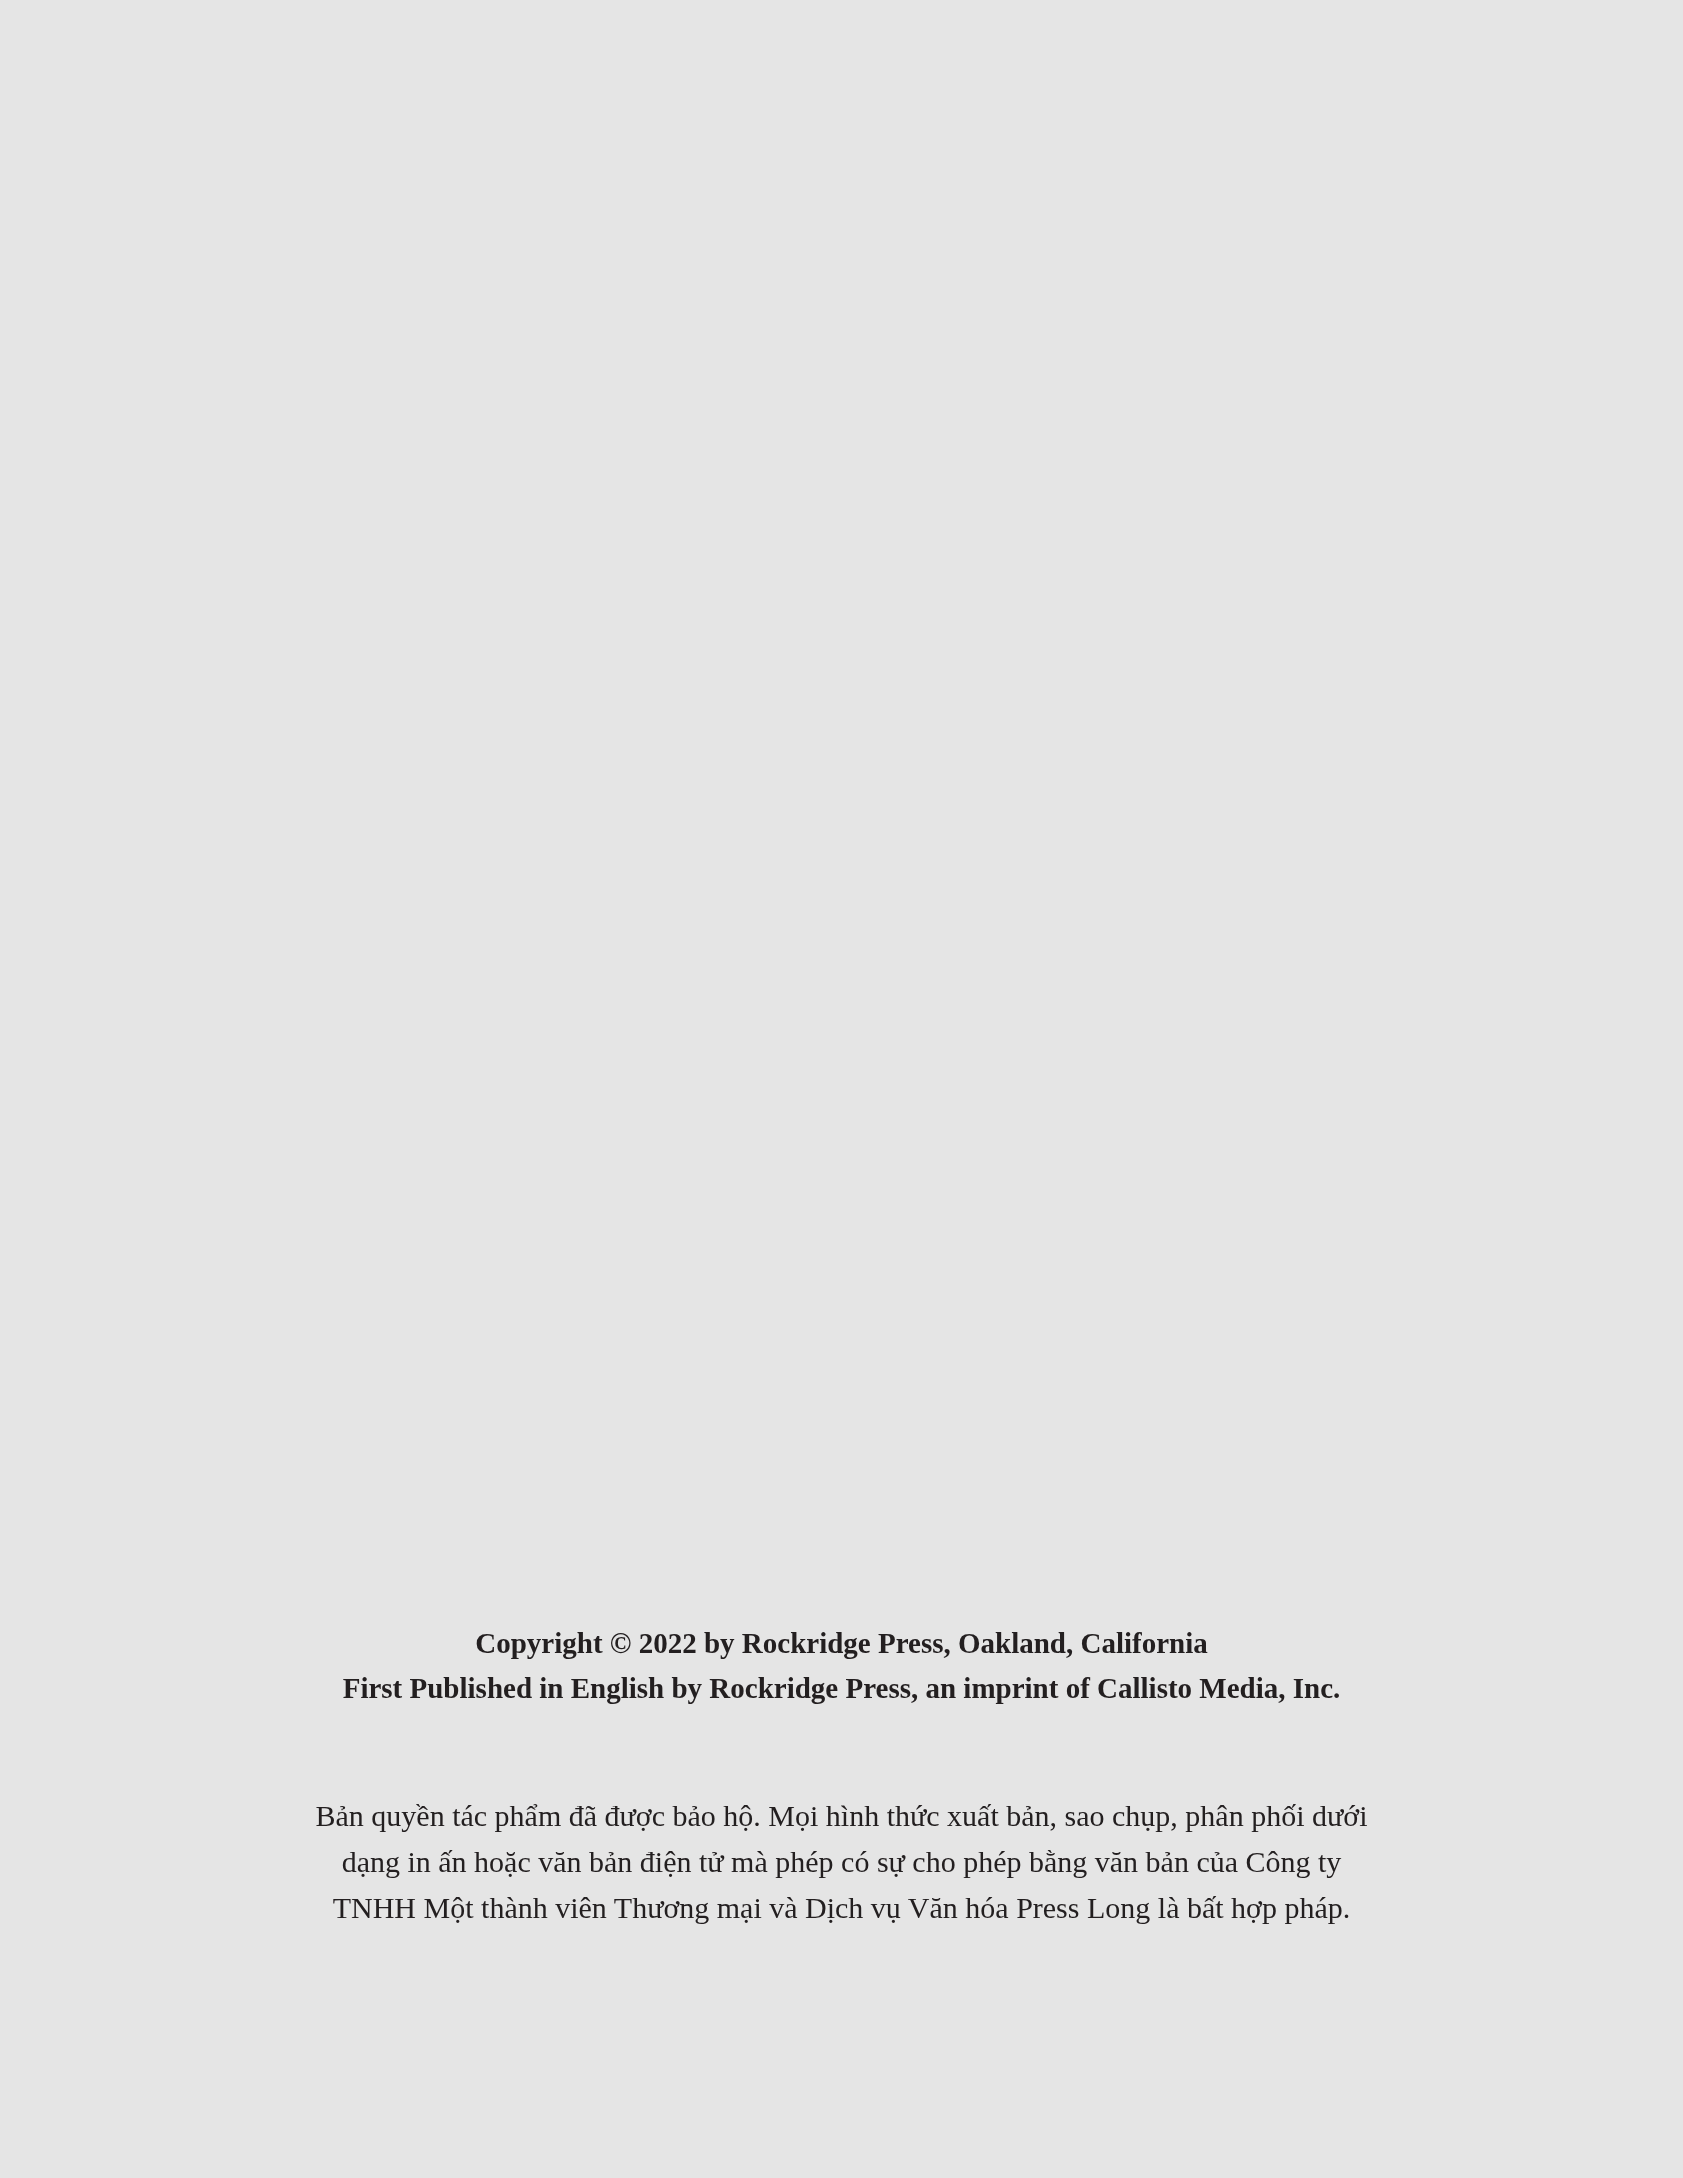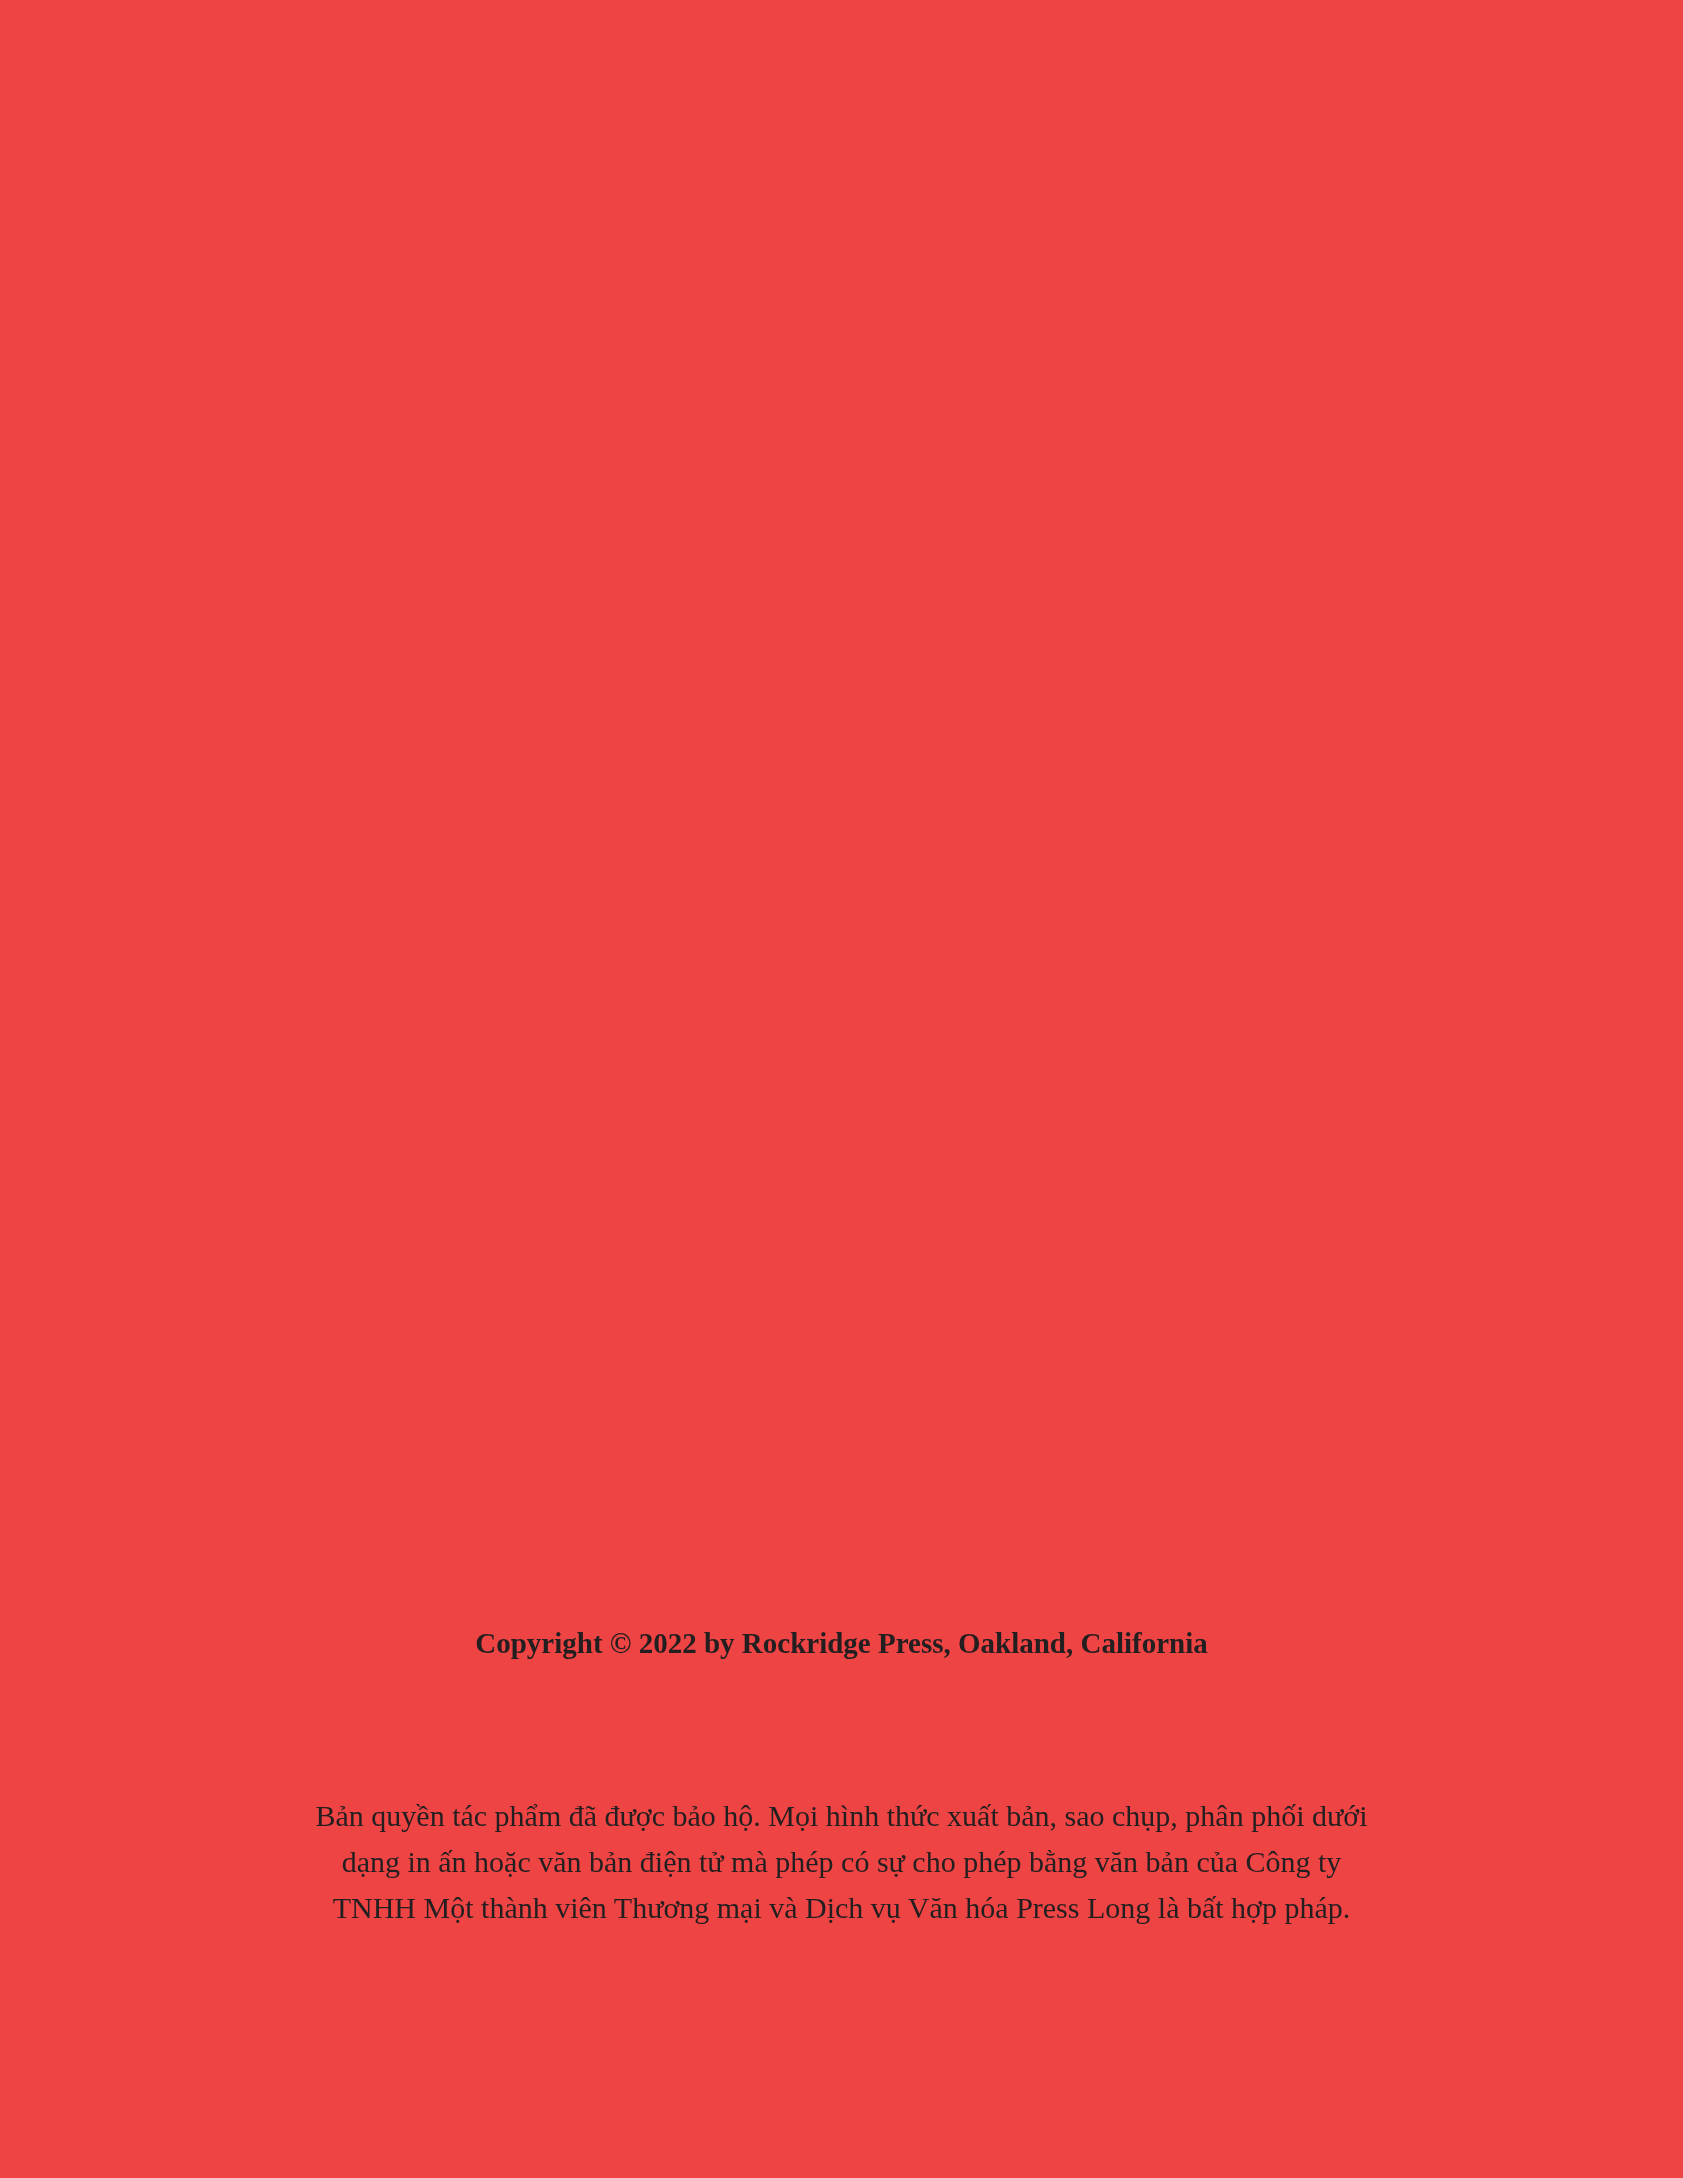--- a/index.html
+++ b/index.html
@@ -10,21 +10,21 @@
     width: 1683px;
     height: 2178px;
     background: #ffffff;
     position: relative;
     font-family: "Liberation Serif", serif;
     color: #231f20;
   }
   .page {
     position: absolute;
     inset: 0;
-    background: #ef4444;
+    background: #e5e5e5;
     overflow: hidden;
   }
   .copyright-block {
     position: absolute;
     left: 0;
     right: 0;
     top: 1621px;
     text-align: center;
     font-weight: bold;
     font-size: 29px;
@@ -48,20 +48,21 @@
     padding: 0;
   }
 </style>
 </head>
 <body>
 
 <div class="page">
 
   <div class="copyright-block">
     <p>Copyright © 2022 by Rockridge Press, Oakland, California</p>
+    <p>First Published in English by Rockridge Press, an imprint of Callisto Media, Inc.</p>
   </div>
 
   <div class="rights-block">
     <p>Bản quyền tác phẩm đã được bảo hộ. Mọi hình thức xuất bản, sao chụp, phân phối dưới</p>
     <p>dạng in ấn hoặc văn bản điện tử mà phép có sự cho phép bằng văn bản của Công ty</p>
     <p>TNHH Một thành viên Thương mại và Dịch vụ Văn hóa Press Long là bất hợp pháp.</p>
   </div>
 
 </div>
 

